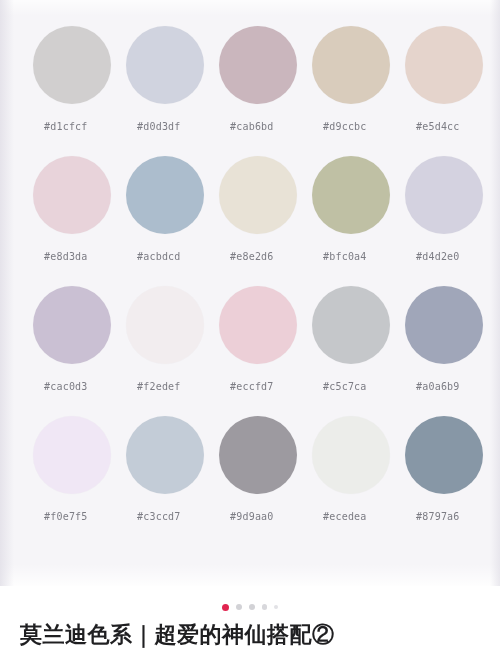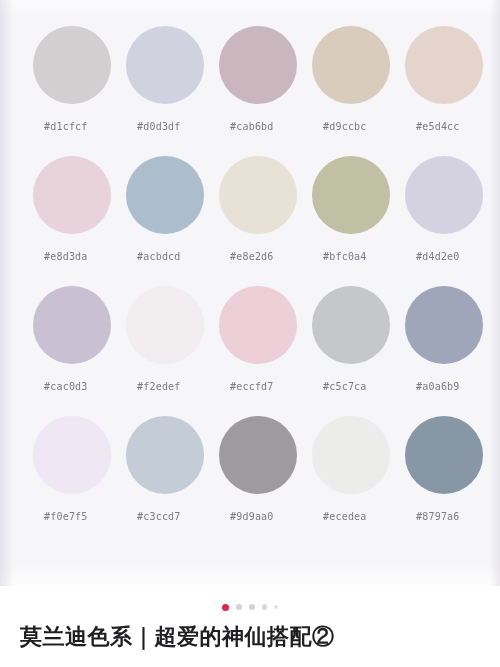--- a/index.html
+++ b/index.html
@@ -101,21 +101,21 @@
   .pager-dot.s2 { width: 6px;   height: 6px;   background: #d2d2d6; }
   .pager-dot.s3 { width: 5.5px; height: 5.5px; background: #d8d8dc; }
   .pager-dot.s4 { width: 4px;   height: 4px;   background: #e2e2e6; }
 
   
   .caption {
     position: absolute;
     top: 622px;
     left: 20px;
     right: 18px;
-    font-family: Liberation Serif, serif;
+    font-family: Liberation Mono, monospace;
     font-size: 22px;
     font-weight: 700;
     line-height: 30px;
     color: #1f1f21;
     letter-spacing: .5px;
     white-space: nowrap;
   }
 </style>
 </head>
 <body>

